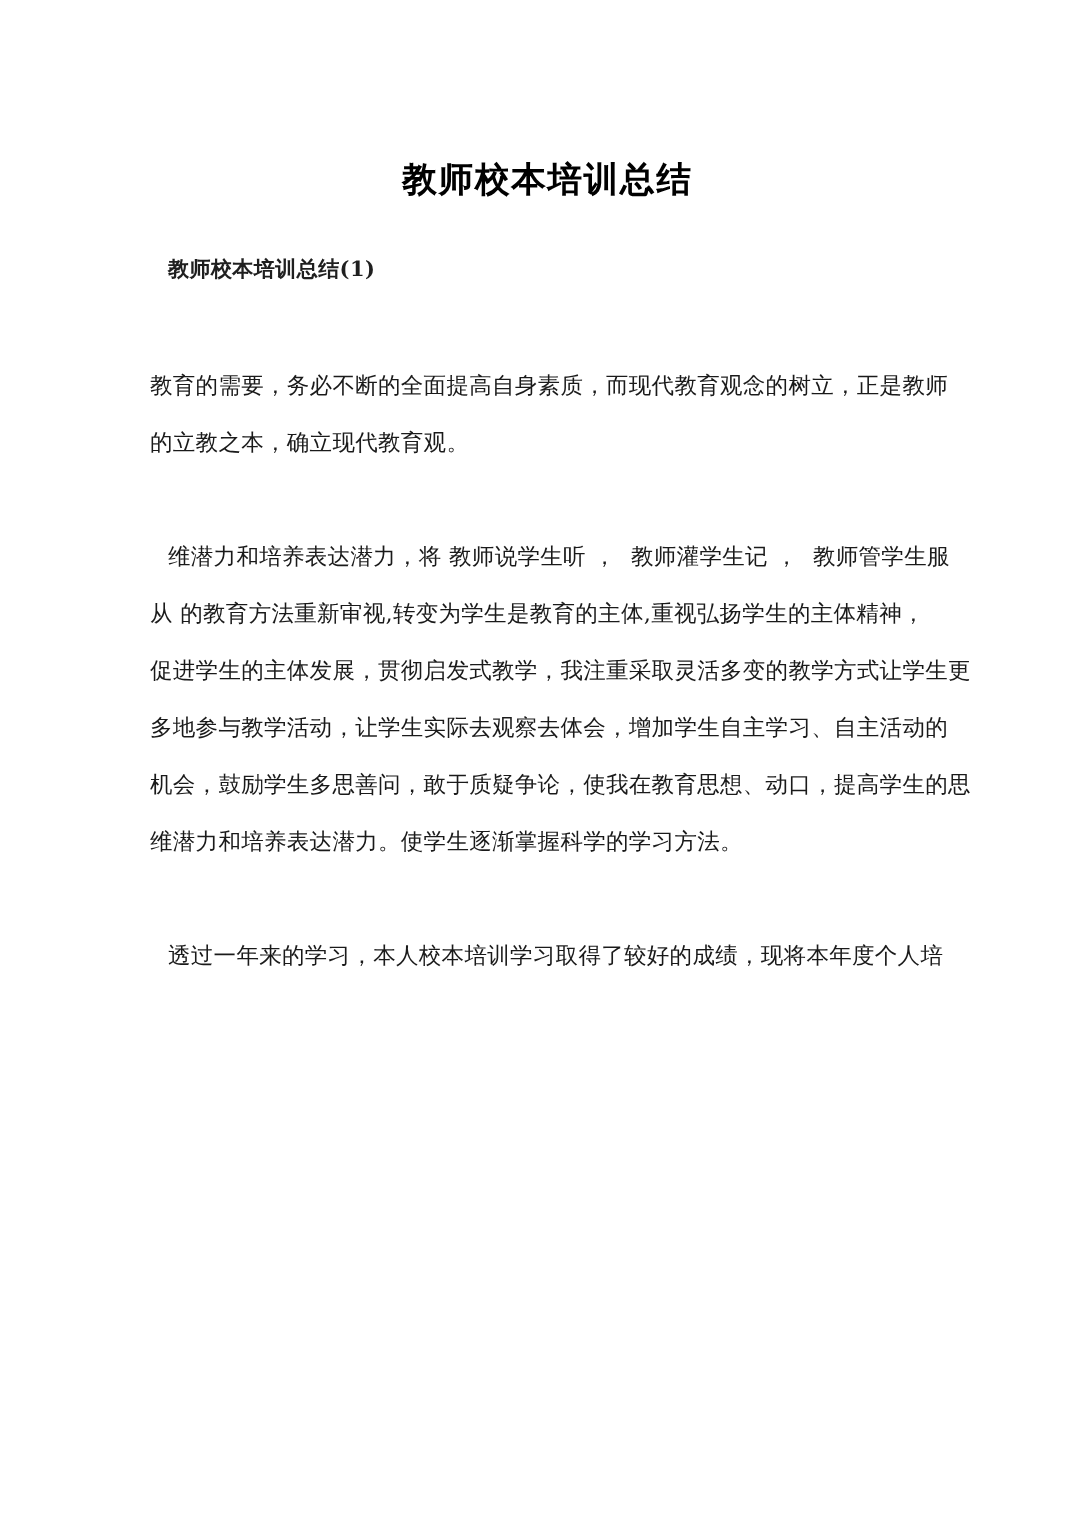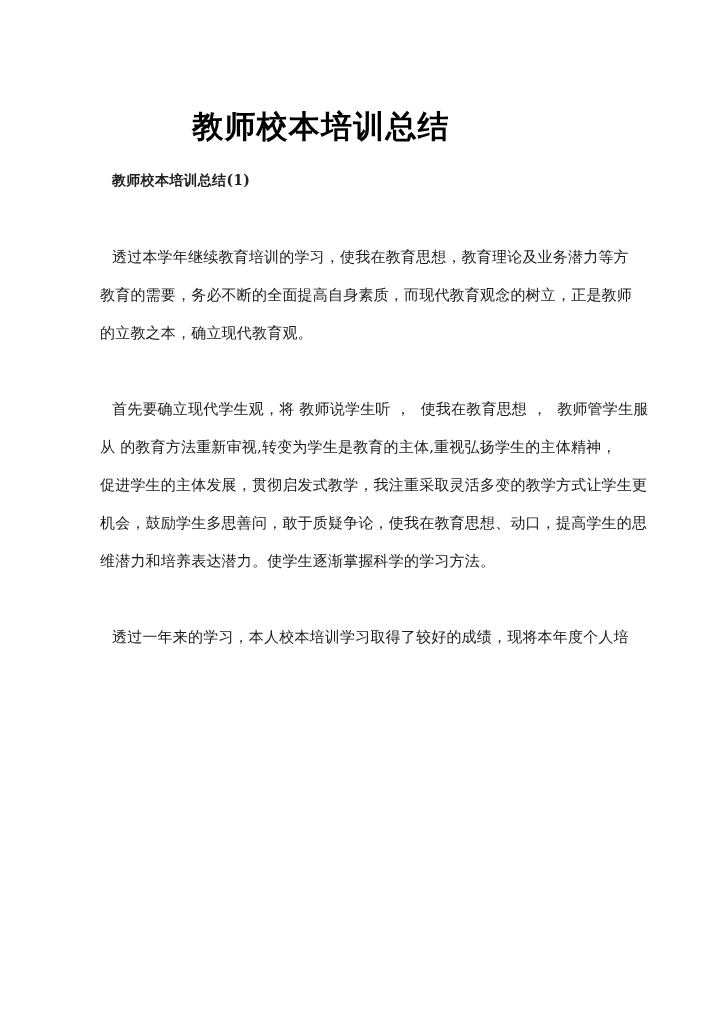--- a/index.html
+++ b/index.html
@@ -22,25 +22,26 @@
     inset: 0;
     background: #ffffff;
   }
 
   .doc-title {
     position: absolute;
     top: 88px;
     left: 0;
     width: 642px;
     text-align: center;
-    font-size: 31px;
+    font-size: 23px;
     font-weight: bold;
     letter-spacing: 1.2px;
     line-height: 34px;
     color: #000000;
+    padding-left: 44px;
   }
 
   .doc-subtitle {
     position: absolute;
     top: 168px;
     left: 112px;
     font-size: 14px;
     line-height: 24px;
     letter-spacing: 0.3px;
     color: #1f1f1f;
@@ -77,29 +78,29 @@
 
 <div class="page">
 
   <h1 class="doc-title">教师校本培训总结</h1>
 
   <div class="doc-subtitle">教师校本培训总结(1)</div>
 
   <div class="body-block" style="top: 238px;">
 
     <p class="para">
-      <span class="line indent">透过本学年继续教育培训的学习，使我在教育思想，教育理论及业务潜力等方</span>
       <span class="line">教育的需要，务必不断的全面提高自身素质，而现代教育观念的树立，正是教师</span>
       <span class="line">的立教之本，确立现代教育观。</span>
     </p>
 
     <p class="para">
-      <span class="line indent">首先要确立现代学生观，将 教师说学生听 ，  使我在教育思想 ，  教师管学生服</span>
+      <span class="line indent">维潜力和培养表达潜力，将 教师说学生听 ，  教师灌学生记 ，  教师管学生服</span>
       <span class="line">从 的教育方法重新审视,转变为学生是教育的主体,重视弘扬学生的主体精神，</span>
       <span class="line">促进学生的主体发展，贯彻启发式教学，我注重采取灵活多变的教学方式让学生更</span>
+      <span class="line">多地参与教学活动，让学生实际去观察去体会，增加学生自主学习、自主活动的</span>
       <span class="line">机会，鼓励学生多思善问，敢于质疑争论，使我在教育思想、动口，提高学生的思</span>
       <span class="line">维潜力和培养表达潜力。使学生逐渐掌握科学的学习方法。</span>
     </p>
 
 
     <p class="para">
       <span class="line indent">透过一年来的学习，本人校本培训学习取得了较好的成绩，现将本年度个人培</span>
     </p>
 
   </div>

